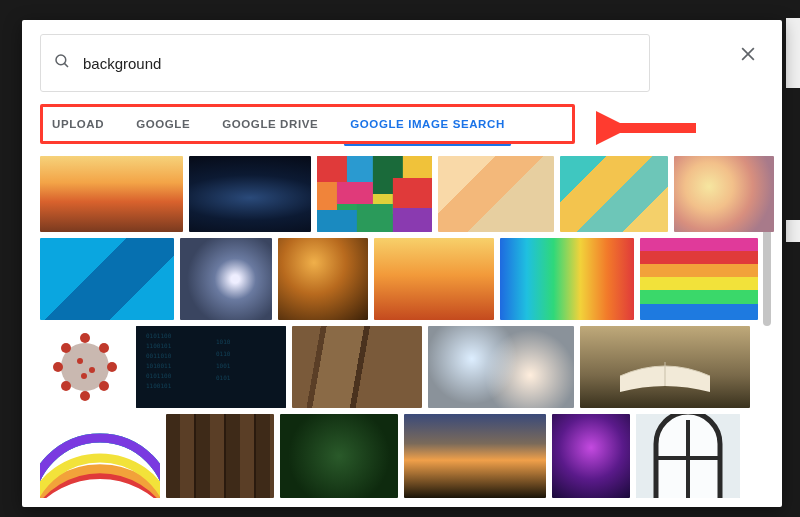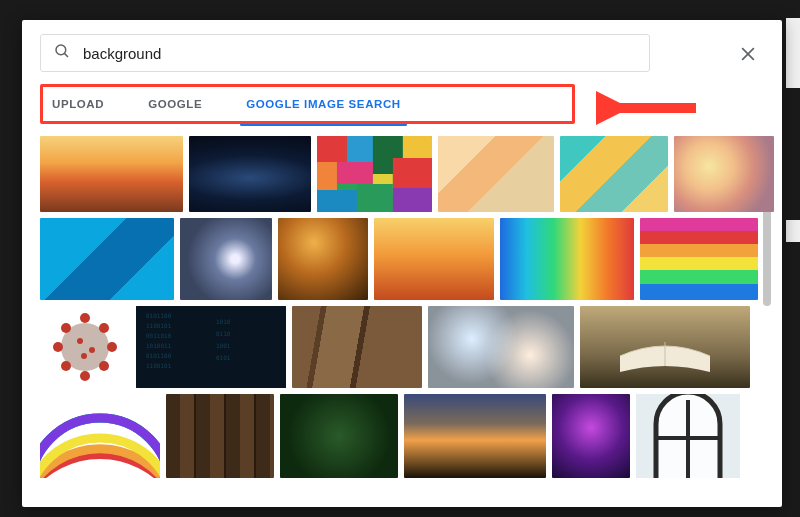--- a/index.html
+++ b/index.html
@@ -6,21 +6,21 @@
   html, body { width: 800px; height: 517px; overflow: hidden; font-family: Arial, Helvetica, sans-serif; background: #2a2a2a; }
   .backdrop { position: absolute; inset: 0; background: #1a1a1a; }
   .bg-strip { position: absolute; background: #f0f0f0; }
   .dialog {
     position: absolute; top: 20px; left: 22px; right: 18px; bottom: 10px;
     background: #fff; border-radius: 2px; box-shadow: 0 4px 18px rgba(0,0,0,0.4);
     display: flex; flex-direction: column; overflow: hidden;
   }
   .topbar { display: flex; align-items: center; padding: 14px 18px 8px 18px; position: relative; }
   .searchwrap {
-    flex: 0 0 auto; width: 610px; height: 38px; border: 1px solid #ddd; border-radius: 3px;
+    flex: 0 0 auto; width: 610px; height: 58px; border: 1px solid #ddd; border-radius: 3px;
     display: flex; align-items: center; padding: 0 12px; background: #fff;
   }
   .searchwrap svg { width: 18px; height: 18px; flex-shrink: 0; }
   .searchwrap input {
     border: none; outline: none; font-size: 15px; color: #222; margin-left: 12px; flex: 1;
     background: transparent;
   }
   .watermark {
     position: absolute; left: 0; right: 0; top: 30px; text-align: center;
     font-size: 15px; color: #c9c9c9; pointer-events: none; letter-spacing: 0.2px;
@@ -32,21 +32,21 @@
     color: #5f6368;
   }
   .tabsrow {
     position: relative; margin: 4px 18px 0 18px; height: 46px;
   }
   .highlight-box {
     position: absolute; top: 0; left: 0; width: 535px; height: 40px;
     border: 3px solid #ff3b2f; border-radius: 2px; pointer-events: none;
   }
   .tabs {
-    display: flex; align-items: center; height: 40px; gap: 12px;
+    display: flex; align-items: center; height: 40px; gap: 0;
   }
   .tab {
     padding: 0 16px; font-size: 11.5px; font-weight: 600; color: #5f6368;
     letter-spacing: 0.6px; height: 40px; display: flex; align-items: center;
     cursor: pointer; position: relative;
   }
   .tab.first { padding-left: 12px; }
   .tab.active { color: #1a73e8; }
   .tab.active::after {
     content: ""; position: absolute; left: 10px; right: 10px; bottom: -2px;
@@ -133,20 +133,21 @@
             <line x1="19" y1="5" x2="5" y2="19"></line>
         </svg>
       </span>
     </div>
   </div>
 
   <div class="tabsrow">
     <div class="tabs">
       <div class="tab first">UPLOAD</div>
       <div class="tab">GOOGLE</div>
+      <div class="tab">GOOGLE DRIVE</div>
       <div class="tab active">GOOGLE IMAGE SEARCH</div>
     </div>
     <div class="highlight-box"></div>
     <div class="arrow">
       <svg width="110" height="36" viewBox="0 0 110 36">
         <defs>
           <marker id="ah" markerWidth="12" markerHeight="12" refX="2" refY="6" orient="auto">
             <path d="M12,0 L0,6 L12,12 Z" fill="#ff3b2f"></path>
           </marker>
         </defs>

